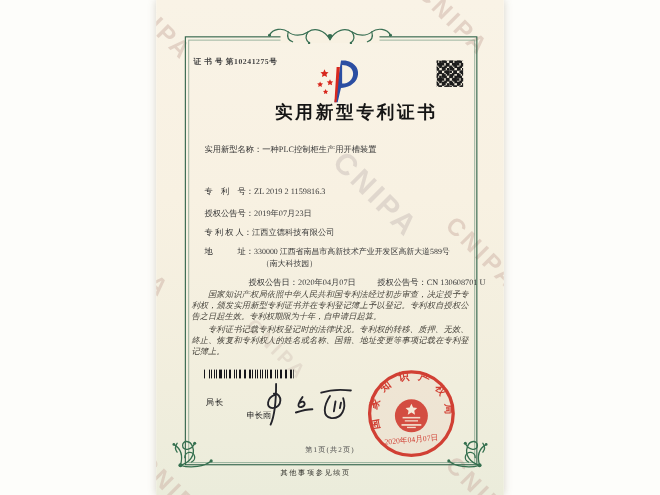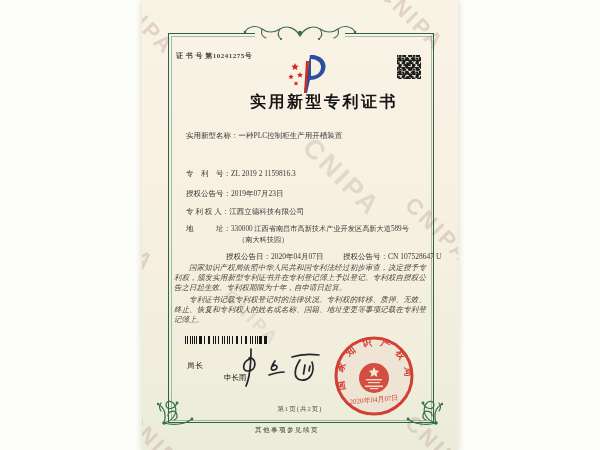--- a/index.html
+++ b/index.html
@@ -177,21 +177,21 @@
     </div>
     <div class="row" style="top:207px;">
       <span class="lbl">专 利 权 人：</span><span>江西立德科技有限公司</span>
     </div>
     <div class="row" style="top:224px;">
       <span class="lbl">地　　　址：</span><span class="addr-val">330000 江西省南昌市高新技术产业开发区高新大道589号</span>
     </div>
     <div class="addr2" style="top:235px;">（南大科技园）</div>
     <div class="row" style="top:252px;margin-left:40px;">
       <span class="lbl">授权公告日：</span><span>2020年04月07日</span>
-      <span class="grant2"><span class="lbl">授权公告号：</span><span>CN 107528647 U</span></span>
+      <span class="grant2"><span class="lbl">授权公告号：</span><span>CN 130608701 U</span></span>
     </div>
 
     <div class="paras">
       <p>国家知识产权局依照中华人民共和国专利法经过初步审查，决定授予专利权，颁发实用新型专利证书并在专利登记簿上予以登记。专利权自授权公告之日起生效。专利权期限为十年，自申请日起算。</p>
       <p>专利证书记载专利权登记时的法律状况。专利权的转移、质押、无效、终止、恢复和专利权人的姓名或名称、国籍、地址变更等事项记载在专利登记簿上。</p>
     </div>
 
     <div class="barcode"></div>
 
     <div class="sig-title">局长</div>

